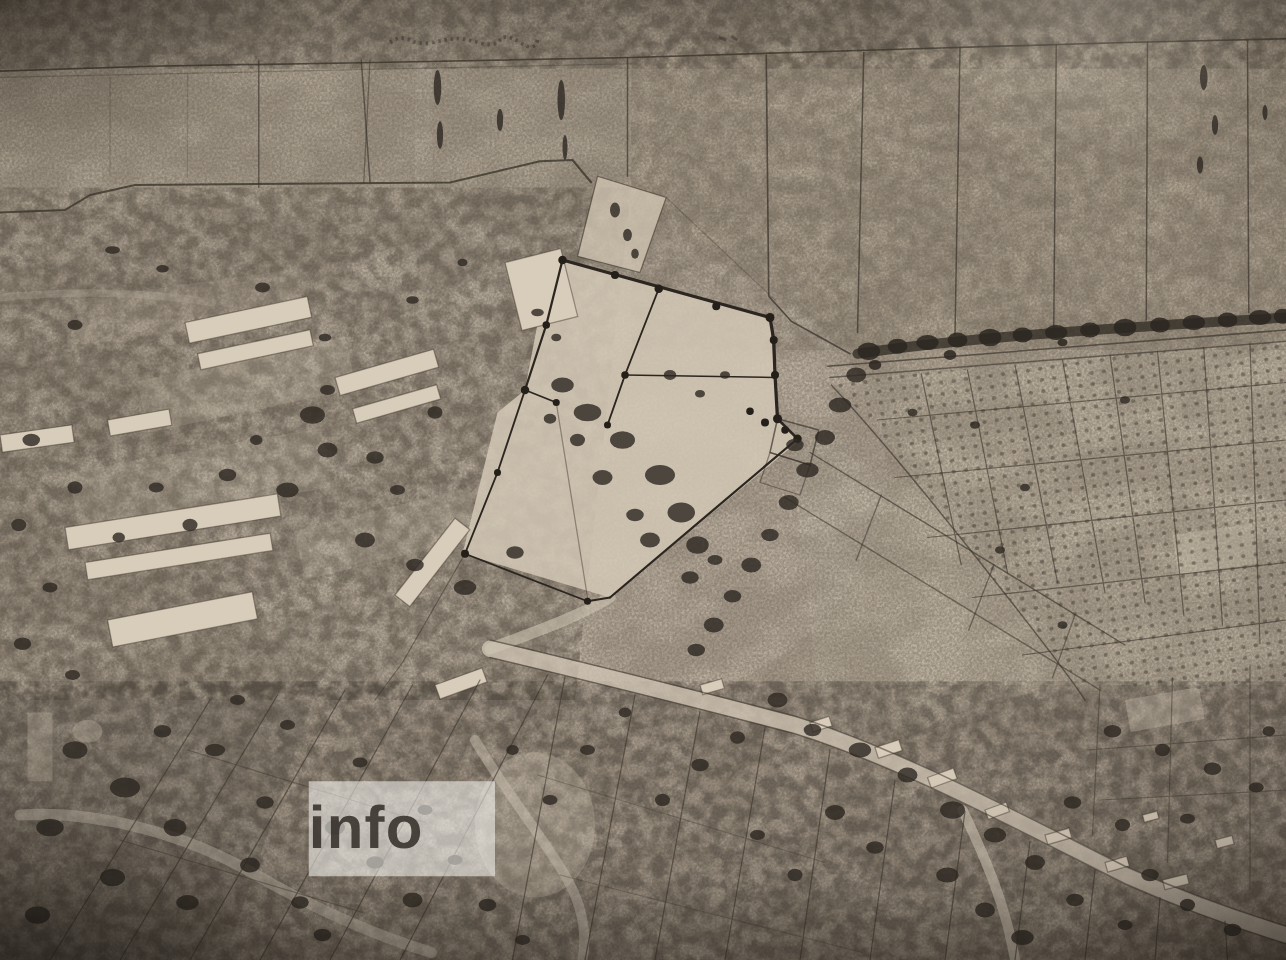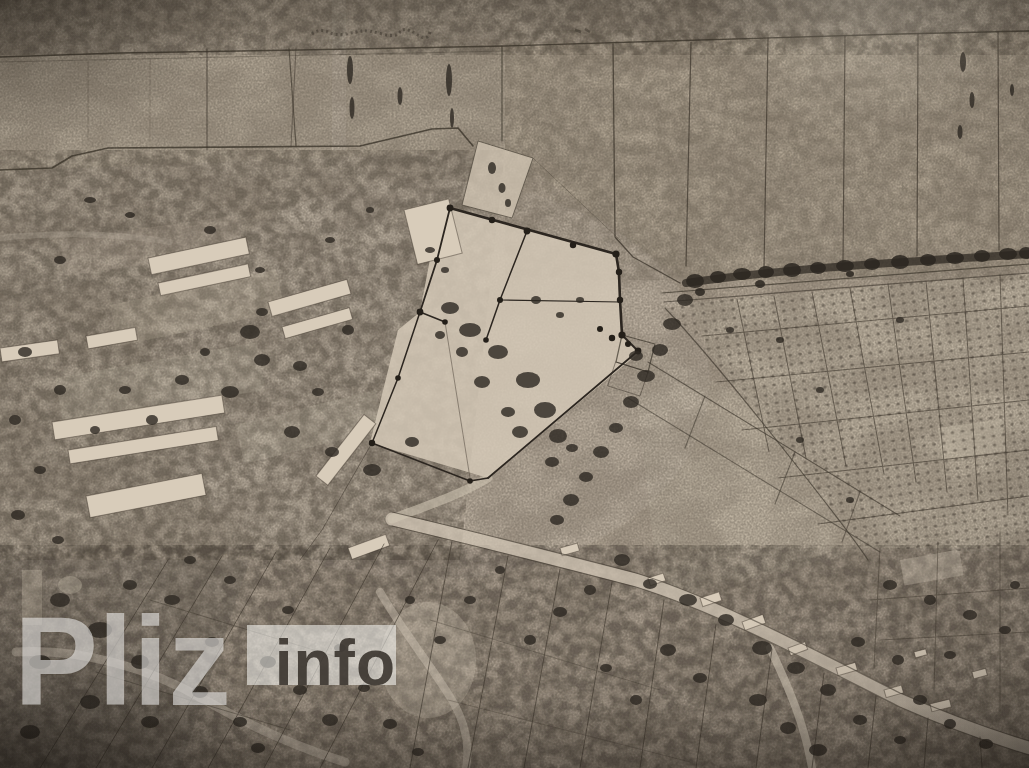--- a/index.html
+++ b/index.html
@@ -26,24 +26,24 @@
       linear-gradient(0deg, rgba(20,16,12,0.25) 0%, rgba(0,0,0,0) 9%);
   }
   .wm-pliz{
     position:absolute;left:14px;top:599px;
     font-size:126px;font-weight:bold;line-height:1;letter-spacing:0px;
     color:rgba(255,255,255,0.52);
     text-shadow:0 0 3px rgba(70,60,48,0.3);
     user-select:none;white-space:nowrap;
   }
   .wm-info{
-    position:absolute;left:247px;top:625px;width:149px;height:60px;
+    position:absolute;left:247px;top:625px;width:149px;height:76px;
     background:rgba(252,252,248,0.55);
     color:rgba(44,38,32,0.82);
-    font-size:64px;font-weight:bold;line-height:76px;text-align:right;
+    font-size:48px;font-weight:bold;line-height:76px;text-align:left;
     letter-spacing:1px;user-select:none;
   }
 </style>
 </head>
 <body>
 
 <div class="stage">
   <svg width="1029" height="768" viewBox="0 0 1029 768">
     <defs>
       <filter id="fGrain" x="-5%" y="-5%" width="110%" height="110%">
@@ -440,15 +440,14 @@
     </g>
 
     <g fill="none" stroke="#3a332b" opacity="0.5">
       <path d="M312,34 q8,-6 16,-2 t18,2 t16,-3 t20,3 t18,-2 t16,2 t14,-2" stroke-width="3" stroke-dasharray="2 3"></path>
       <path d="M575,30 l6,2 m4,-3 l5,3" stroke-width="2.5"></path>
     </g>
   </svg>
 
   <div class="vignette"></div>
 
-  <div class="wm-pliz">Pliz</div>
   <div class="wm-info">info</div>
 </div>
 
 </body></html>

